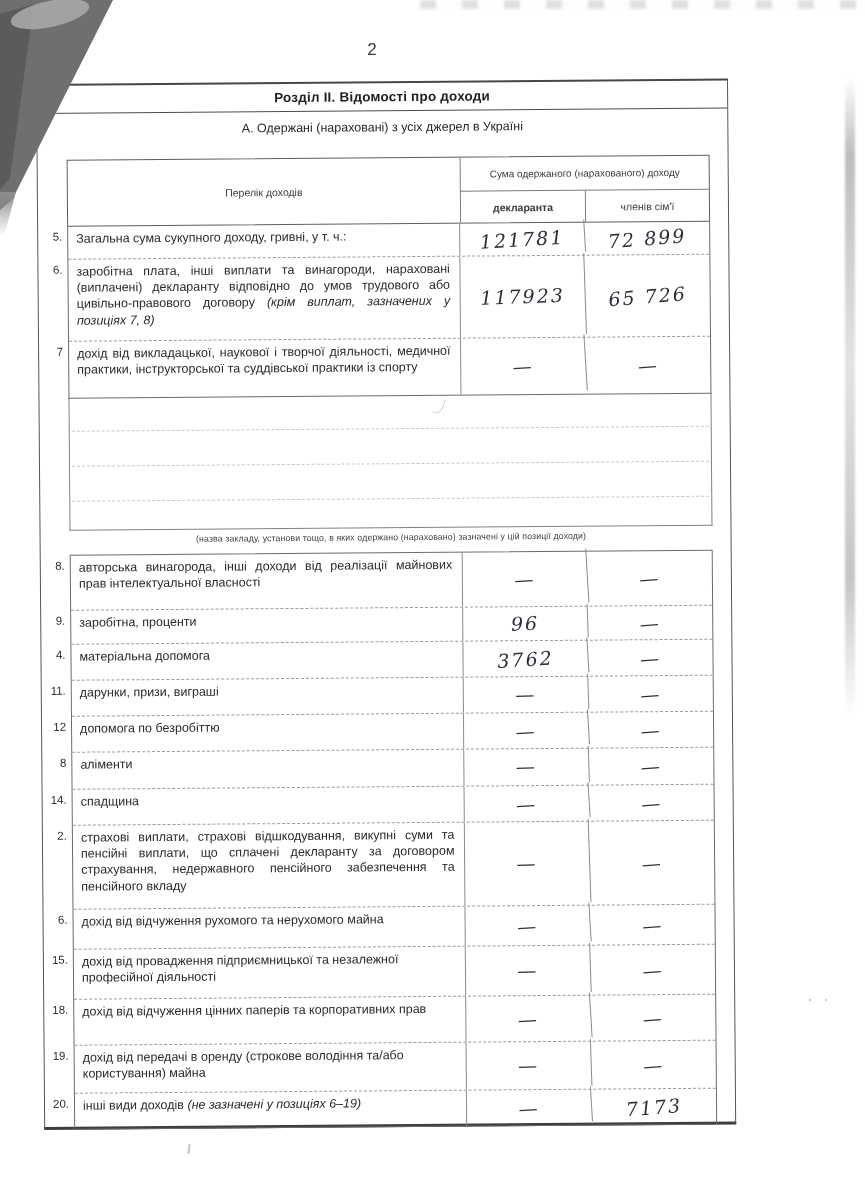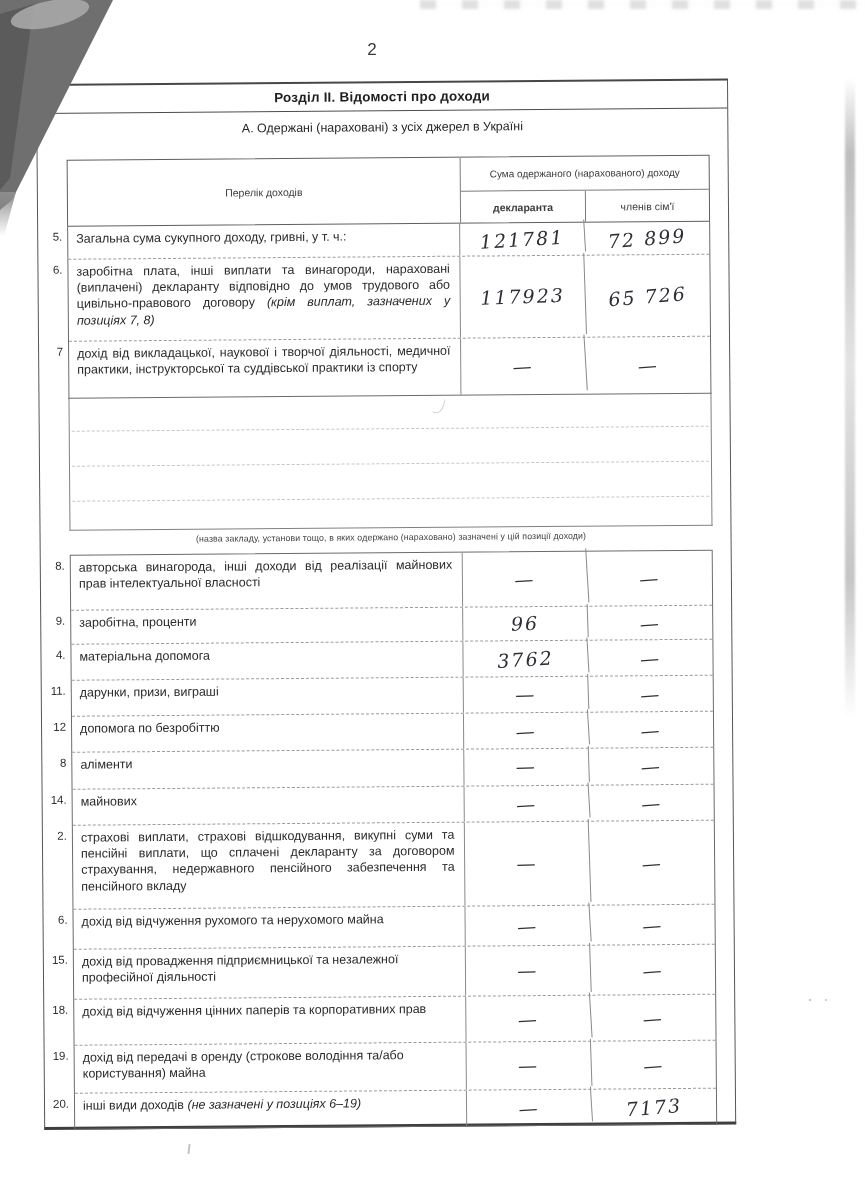--- a/index.html
+++ b/index.html
@@ -186,21 +186,21 @@
         <div class="rval v2 hand">—</div>
       </div>
       <div class="trow" style="height:37px">
         <div class="rnum">8</div>
         <div class="rlabel"><span>аліменти</span><span class="it"></span></div>
         <div class="rval v1 hand">—</div>
         <div class="rval v2 hand">—</div>
       </div>
       <div class="trow" style="height:36px">
         <div class="rnum">14.</div>
-        <div class="rlabel"><span>майнових</span><span class="it"></span></div>
+        <div class="rlabel"><span>спадщина</span><span class="it"></span></div>
         <div class="rval v1 hand">—</div>
         <div class="rval v2 hand">—</div>
       </div>
       <div class="trow" style="height:84px">
         <div class="rnum">2.</div>
         <div class="rlabel j"><span>страхові виплати, страхові відшкодування, викупні суми та пенсійні виплати, що сплачені декларанту за договором страхування, недержавного пенсійного забезпечення та пенсійного вкладу</span><span class="it"></span></div>
         <div class="rval v1 hand">—</div>
         <div class="rval v2 hand">—</div>
       </div>
       <div class="trow" style="height:40px">

